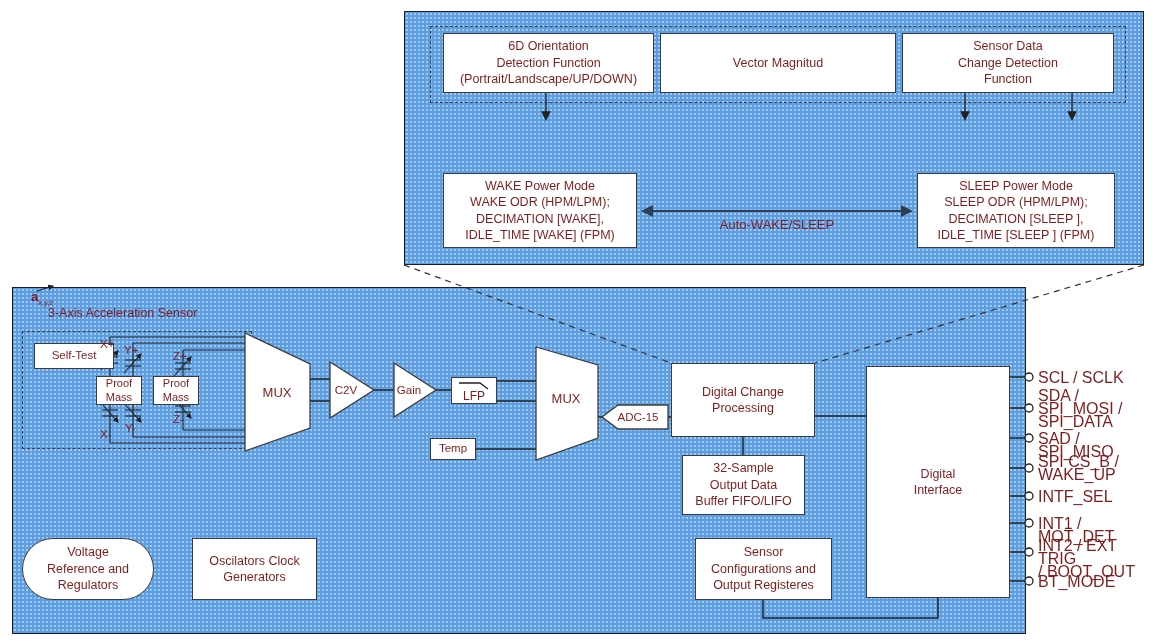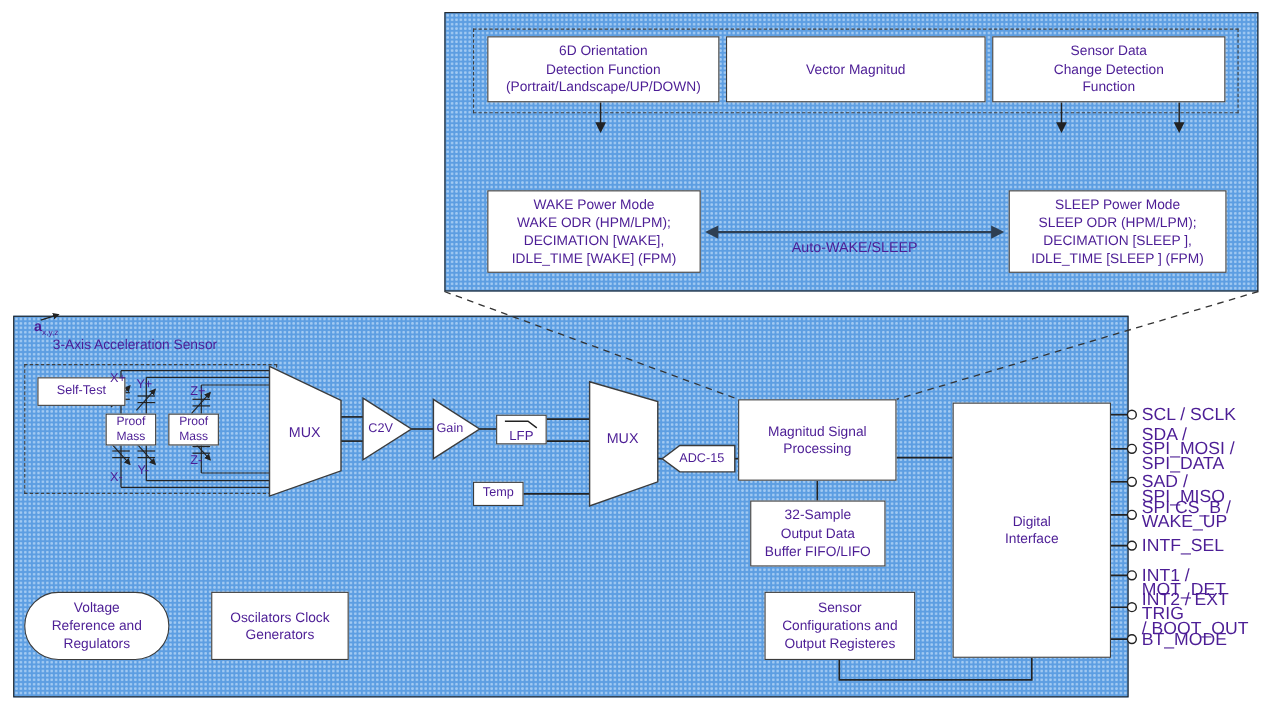--- a/index.html
+++ b/index.html
@@ -1,17 +1,17 @@
 <!DOCTYPE html>
 <html><head>
 <meta charset="utf-8">
 <style>
   html,body{margin:0;padding:0;background:#fff;}
   .stage{position:relative;width:1158px;height:643px;background:#ffffff;
-         font-family:"Liberation Sans",sans-serif;color:#4c1d95;overflow:hidden;}
+         font-family:"Liberation Sans",sans-serif;color:#7f1d1d;overflow:hidden;}
   .panel{position:absolute;background-color:#5d9ee2;
          background-image:radial-gradient(rgba(220,238,255,.55) 1px, transparent 1.4px);
          background-size:4px 4px;border:1px solid #1e1e1e;box-sizing:border-box;}
   .dashed{position:absolute;border:1px dashed #3f3f3f;box-sizing:border-box;}
   .box{position:absolute;background:#fff;border:1px solid #3c3c3c;box-sizing:border-box;
        display:flex;align-items:center;justify-content:center;text-align:center;
        white-space:pre-line;font-size:12.5px;line-height:1.32;}
   .box.small{font-size:11.5px;line-height:1.2;}
   .lbl{position:absolute;white-space:pre-line;font-size:13px;line-height:1.15;}
   .lbl.center{text-align:center;}
@@ -188,21 +188,21 @@
   <div class="box" style="left:451px;top:377px;width:46px;height:27px;flex-direction:column;font-size:12px;line-height:1;padding-top:2px;">
     <svg width="36" height="9">
         <path class="lfpsym" d="M3,2 L24,2 L32,8"></path>
       </svg>
     <span>LFP</span>
   </div>
   <div class="box small" style="left:430px;top:438px;width:46px;height:22px;">Temp</div>
   <div class="lbl center" style="left:540px;top:392px;width:52px;">MUX</div>
   <div class="lbl center tiny" style="left:612px;top:411px;width:52px;">ADC-15</div>
 
-  <div class="box" style="left:671px;top:363px;width:144px;height:74px;">Magnitud Signal
+  <div class="box" style="left:671px;top:363px;width:144px;height:74px;">Digital Change
 Processing</div>
   <div class="box" style="left:682px;top:455px;width:123px;height:60px;">32-Sample
 Output Data
 Buffer FIFO/LIFO</div>
   <div class="box" style="left:866px;top:366px;width:144px;height:232px;">Digital
 Interface</div>
   <div class="box" style="left:695px;top:538px;width:137px;height:62px;">Sensor
 Configurations and
 Output Registeres</div>
 

